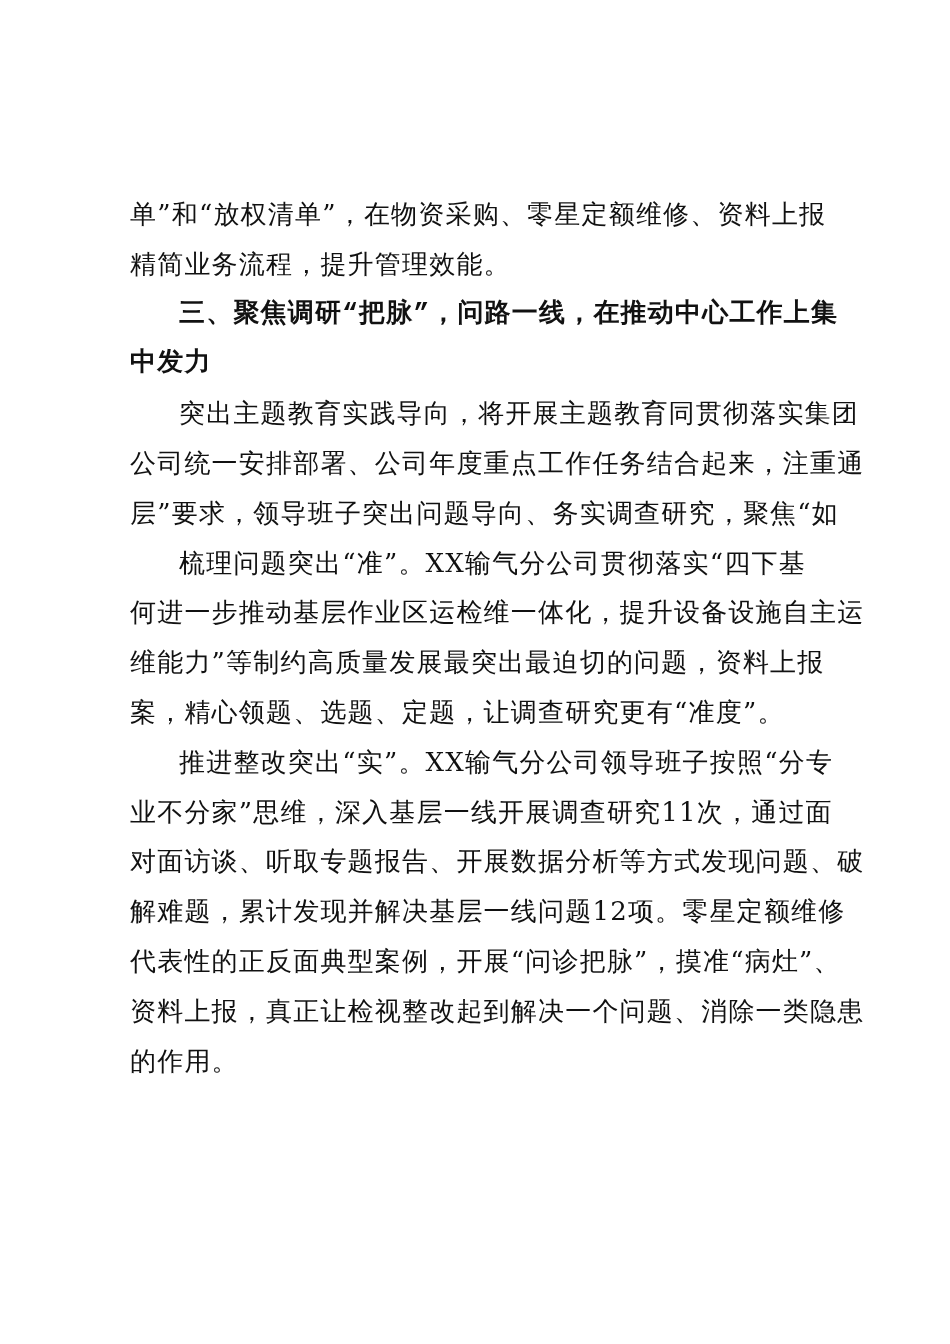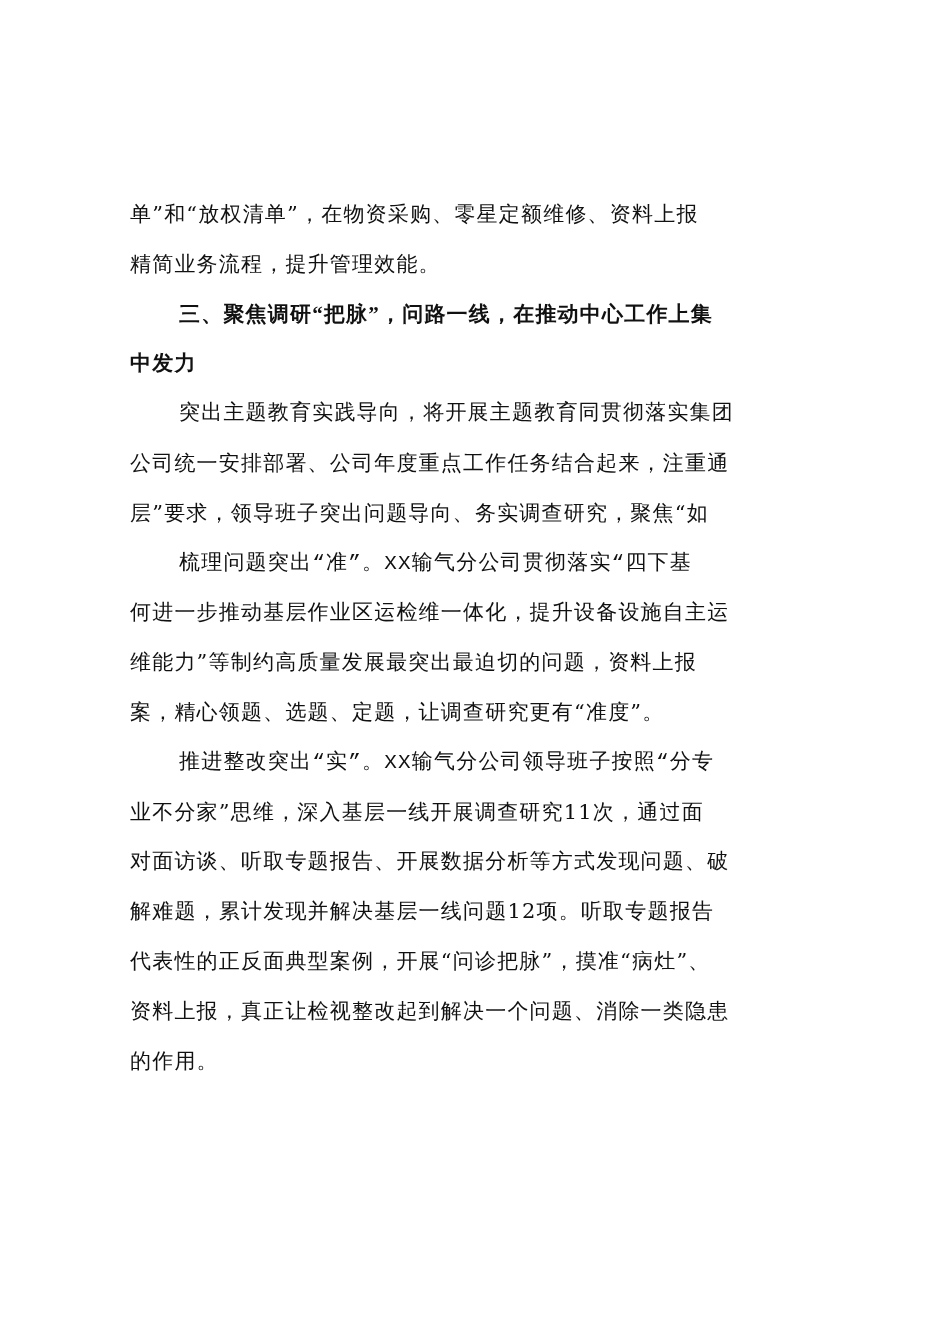--- a/index.html
+++ b/index.html
@@ -8,26 +8,26 @@
     position: absolute;
     left: 130px;
     top: 190px;
     width: 700px;
     font-family: "DejaVu Serif", "Liberation Serif", serif;
     color: #111111;
   }
   .line {
     height: 49.8px;
     line-height: 49.8px;
-    font-size: 21px;
+    font-size: 26px;
     white-space: nowrap;
     letter-spacing: 1.2px;
   }
-  .heading .line { font-weight: bold; font-family: Liberation Serif, serif; }
-  .indent { padding-left: 49px; font-family: Liberation Mono, monospace; }
+  .heading .line { font-weight: bold; font-family: Liberation Mono, monospace; }
+  .indent { padding-left: 49px; }
 </style>
 </head>
 <body>
 
 <div class="page">
 
   <div class="para">
     <div class="line">单”和“放权清单”，在物资采购、零星定额维修、资料上报</div>
     <div class="line">精简业务流程，提升管理效能。</div>
   </div>
@@ -47,19 +47,19 @@
     <div class="line indent">梳理问题突出“准”。XX输气分公司贯彻落实“四下基</div>
     <div class="line">何进一步推动基层作业区运检维一体化，提升设备设施自主运</div>
     <div class="line">维能力”等制约高质量发展最突出最迫切的问题，资料上报</div>
     <div class="line">案，精心领题、选题、定题，让调查研究更有“准度”。</div>
   </div>
 
   <div class="para">
     <div class="line indent">推进整改突出“实”。XX输气分公司领导班子按照“分专</div>
     <div class="line">业不分家”思维，深入基层一线开展调查研究11次，通过面</div>
     <div class="line">对面访谈、听取专题报告、开展数据分析等方式发现问题、破</div>
-    <div class="line">解难题，累计发现并解决基层一线问题12项。听取专题报告</div>
+    <div class="line">解难题，累计发现并解决基层一线问题12项。零星定额维修</div>
     <div class="line">代表性的正反面典型案例，开展“问诊把脉”，摸准“病灶”、</div>
     <div class="line">资料上报，真正让检视整改起到解决一个问题、消除一类隐患</div>
     <div class="line">的作用。</div>
   </div>
 
 </div>
 
 </body></html>

